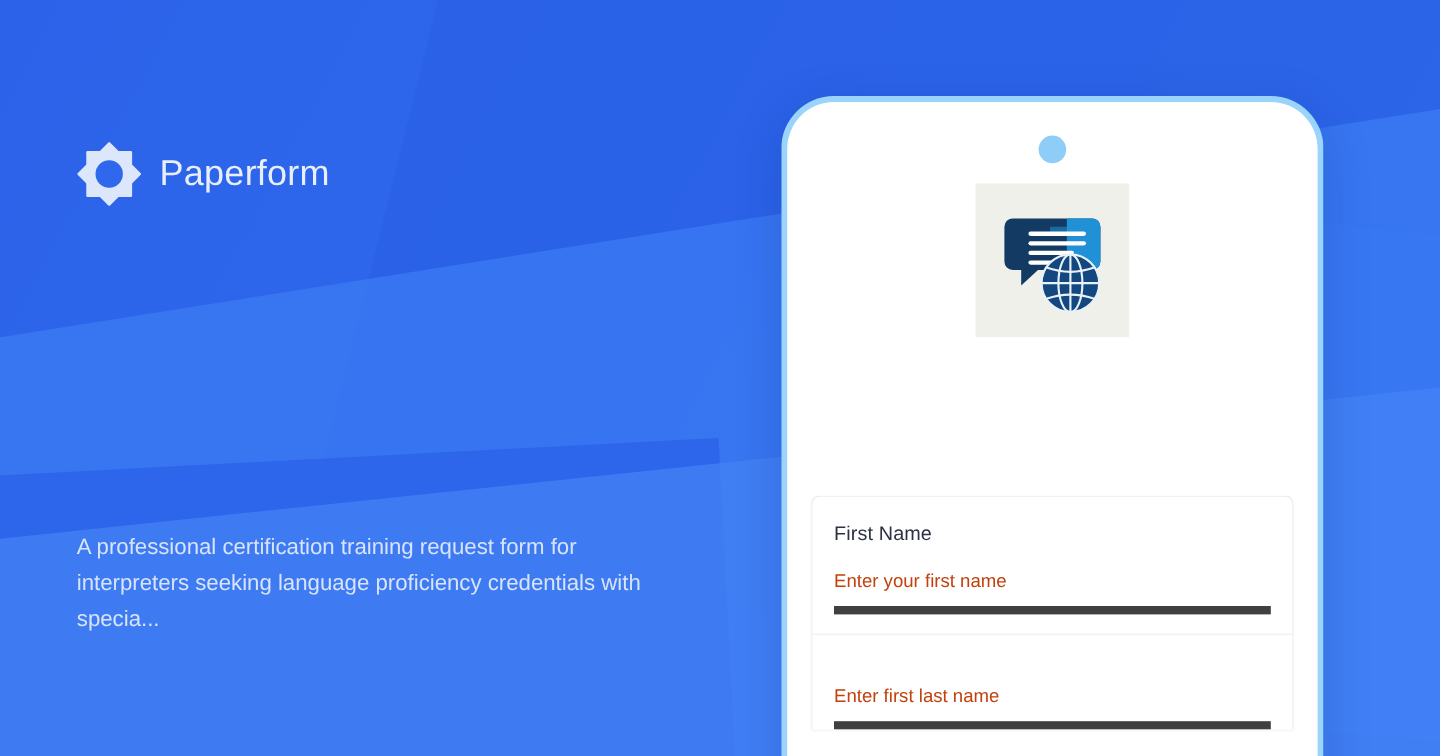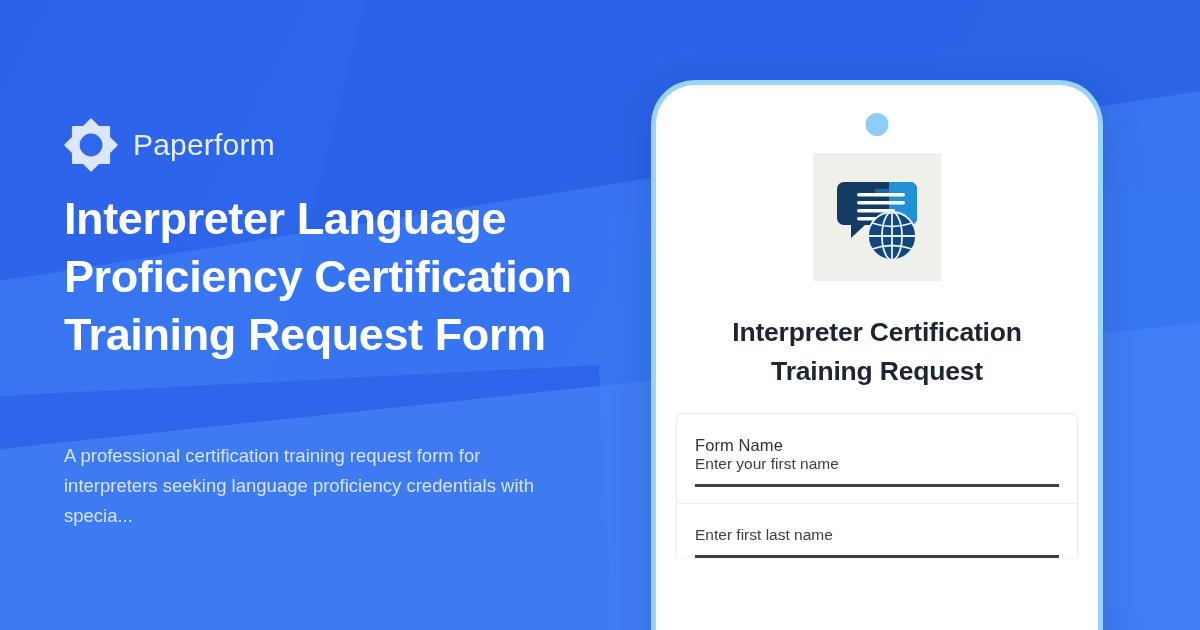--- a/index.html
+++ b/index.html
@@ -206,24 +206,25 @@
     border-top: 1px solid #eeeef1;
     margin-top: 16px;
   }
   .field-label {
     font-size: 16.5px;
     font-weight: 500;
     color: #2b3242;
     letter-spacing: .1px;
   }
   .field-input {
+    margin-top: 21px;
     padding-bottom: 11px;
-    border-bottom: 3px solid #404040;
+    border-bottom: 7px solid #404040;
     font-size: 15.5px;
-    color: #404040;
+    color: #c2410c;
     font-weight: 400;
   }
 </style>
 </head>
 <body>
 
 <div class="canvas">
 
   <div class="bg-band bg-band-3"></div>
   <div class="bg-band bg-band-4"></div>
@@ -240,21 +241,20 @@
             <rect x="7.9" y="7.9" width="38.2" height="38.2" rx="1"></rect>
             <rect x="7.9" y="7.9" width="38.2" height="38.2" rx="1" transform="rotate(45 27 27)"></rect>
           </g>
           <circle cx="27" cy="27" r="12.6" fill="#2f68ec"></circle>
           <circle cx="27" cy="27" r="12.6" fill="none" stroke="#dce7fb" stroke-width="2.4"></circle>
         </svg>
       </span>
       <span class="brand-word">Paperform</span>
     </div>
 
-    <h1 class="headline">Interpreter Language Proficiency Certification Training Request Form</h1>
 
     <p class="subhead">A professional certification training request form for interpreters seeking language proficiency credentials with specia...</p>
 
   </div>
 
   <div class="phone">
 
     <div class="camera-dot"></div>
 
     <div class="form-image">
@@ -278,26 +278,25 @@
         <g fill="none" stroke="#e8f1f7" stroke-width="1.8">
           <ellipse cx="79" cy="83" rx="10" ry="24"></ellipse>
           <line x1="55" y1="83" x2="103" y2="83"></line>
           <path d="M59 70 q20 7 40 0"></path>
           <path d="M59 96 q20 -7 40 0"></path>
           <line x1="79" y1="59" x2="79" y2="107"></line>
         </g>
       </svg>
     </div>
 
-    <div class="form-title">Interpreter Certification Training Request</div>
 
     <div class="field-card">
 
       <div class="field">
-        <div class="field-label">Form Name</div>
+        <div class="field-label">First Name</div>
         <div class="field-input">Enter your first name</div>
       </div>
 
       <div class="field">
         <div class="field-input">Enter first last name</div>
       </div>
 
     </div>
 
   </div>

